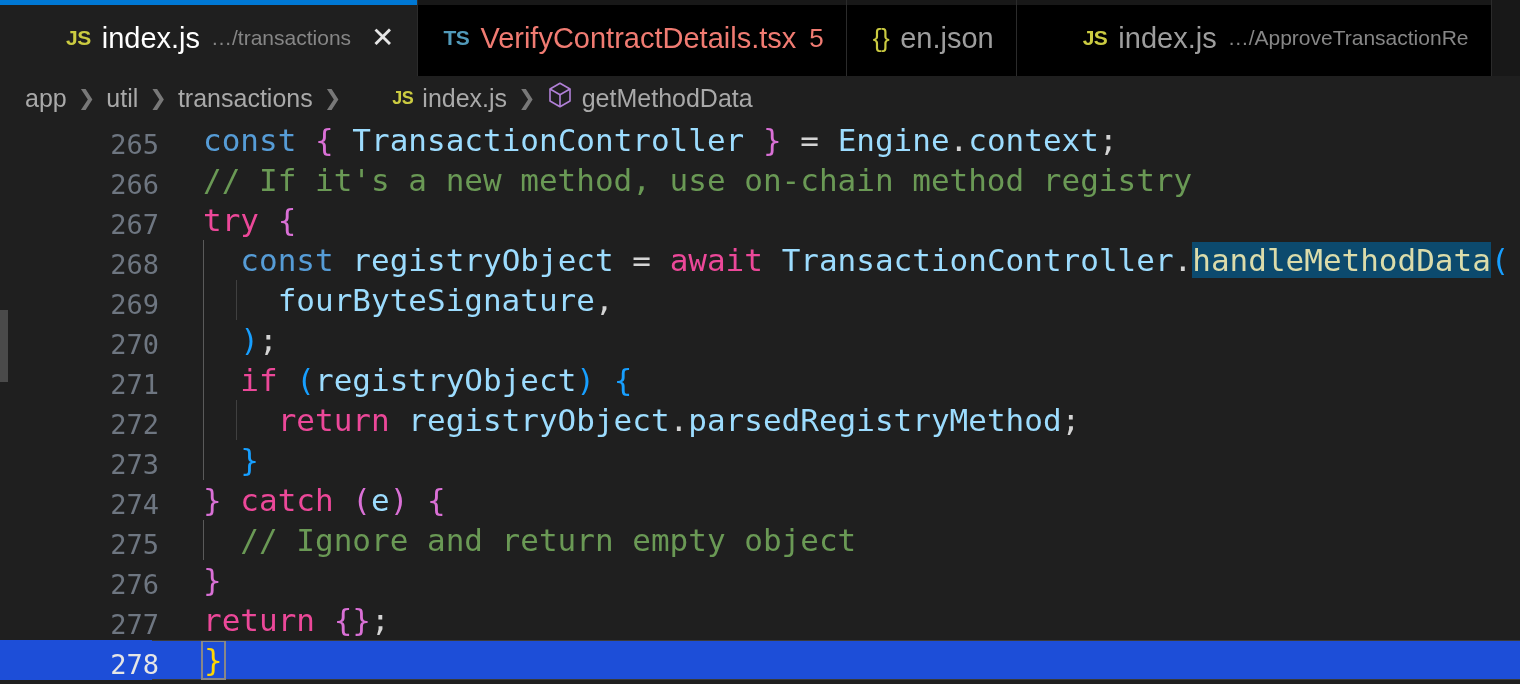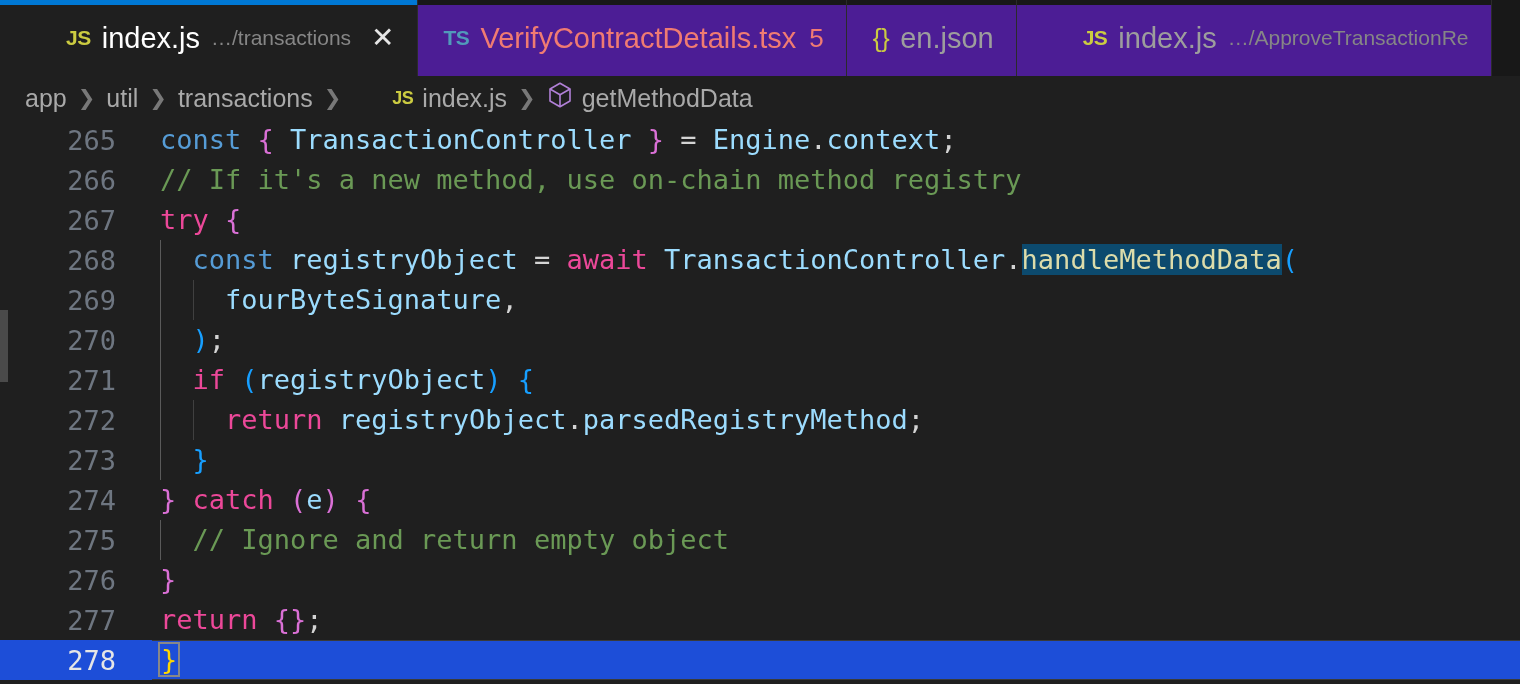--- a/index.html
+++ b/index.html
@@ -22,21 +22,21 @@
     position: relative;
     display: flex; align-items: center;
     gap: 11px;
     padding: 0 22px 0 26px;
     height: 76px;
     background: #181818;
     border-right: 1px solid #2b2b2b;
     flex: 0 0 auto;
     white-space: nowrap;
   }
-  .tab.inactive { background: #4c1d95; }
+  .tab.inactive { background: #000000; }
   .tab.active { background: #1f1f1f; }
   .tab.active::before {
     content: ""; position: absolute; left: 0; right: 0; top: 0;
     height: 5px; background: #0078d4;
   }
   .tab.inactive::before {
     content: ""; position: absolute; left: 0; right: 0; top: 0;
     height: 5px; background: #181818;
   }
   .ficon {
@@ -90,22 +90,23 @@
     overflow: hidden;
   }
   #leftbar {
     position: absolute; left: 0; top: 190px;
     width: 8px; height: 72px;
     background: #4a4a4a;
   }
   .row {
     position: relative;
     height: 40px;
-    display: flex; align-items: center;
+    display: flex; align-items: flex-end;
     white-space: pre;
+    padding-left: 43px;
   }
   .row.active { background: #1d4ed8; }
   .row.active::after {
     content: ""; position: absolute; left: 152px; right: 0; top: 0;
     height: 1px; background: #3a3a3a;
   }
   .row.active::before {
     content: ""; position: absolute; left: 152px; right: 0; bottom: 0;
     height: 1px; background: #3a3a3a;
   }
@@ -116,21 +117,21 @@
     font-family: "DejaVu Sans Mono", monospace;
     font-size: 27px;
     color: #6e7681;
     user-select: none;
   }
   .lnum.cur { color: #e6e6e6; }
   .code {
     position: relative;
     flex: 1 1 auto;
     font-family: "DejaVu Sans Mono", monospace;
-    font-size: 27px;
+    font-size: 31px;
     line-height: 40px;
     color: #d4d4d4;
     padding-left: 8px;
   }
   
   .guide {
     position: absolute; top: 0; width: 1px; height: 40px;
     background: #404040;
   }
   .g1 { left: 8px;  background: #5a5a5a; }

